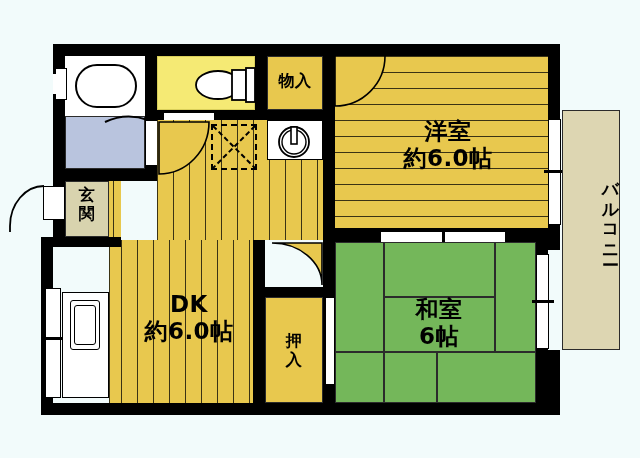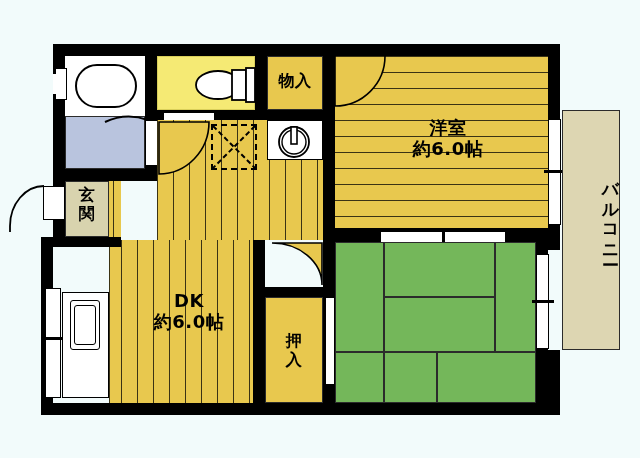--- a/index.html
+++ b/index.html
@@ -52,21 +52,21 @@
   
   .lbl {
     position: absolute;
     color: #000;
     font-weight: 700;
     line-height: 1.16;
     text-align: center;
     white-space: pre-line;
     letter-spacing: 0.5px;
   }
-  .lbl-room   { font-size: 18px; }
+  .lbl-room   { font-size: 23px; }
   .lbl-small  { font-size: 16px; }
   .lbl-vert {
     writing-mode: vertical-rl;
     text-orientation: upright;
     letter-spacing: 2px;
     font-size: 17px;
     font-weight: 700;
   }
 
   
@@ -214,20 +214,21 @@
   <div class="abs white" style="left:380px; top:231px; width:126px; height:12px; border:1.4px solid #000;"></div>
   <div class="abs wall" style="left:442px; top:228px; width:3px; height:20px;"></div>
 
   <div class="abs fl-tatami ol" style="left:335px; top:242px; width:201px; height:161px;"></div>
 
   <div class="abs tatami-line" style="left:383px; top:242px; width:1.6px; height:161px;"></div>
   <div class="abs tatami-line" style="left:494px; top:242px; width:1.6px; height:110px;"></div>
   <div class="abs tatami-line" style="left:383px; top:296px; width:112px; height:1.6px;"></div>
   <div class="abs tatami-line" style="left:335px; top:351px; width:201px; height:1.6px;"></div>
   <div class="abs tatami-line" style="left:436px; top:351px; width:1.6px; height:52px;"></div>
+  <div class="lbl lbl-room" style="left:380px; top:296px; width:118px;"><span>和室</span><br><span>6帖</span></div>
 
   <div class="abs white" style="left:536px; top:254px; width:13px; height:95px; border:1.4px solid #000;"></div>
   <div class="abs wall" style="left:532px; top:300px; width:22px; height:3px;"></div>
 
   <div class="abs white" style="left:325px; top:297px; width:10px; height:88px; border:1.4px solid #000;"></div>
 
   <div class="abs fl-balcony ol" style="left:562px; top:110px; width:58px; height:240px;"></div>
   <div class="lbl lbl-vert" style="left:562px; top:170px; width:58px; text-align:center;">バルコニー</div>
 
   <div class="abs fl-yellow board-v" style="left:121px; top:247px; width:132px; height:156px; border:none;"></div>

